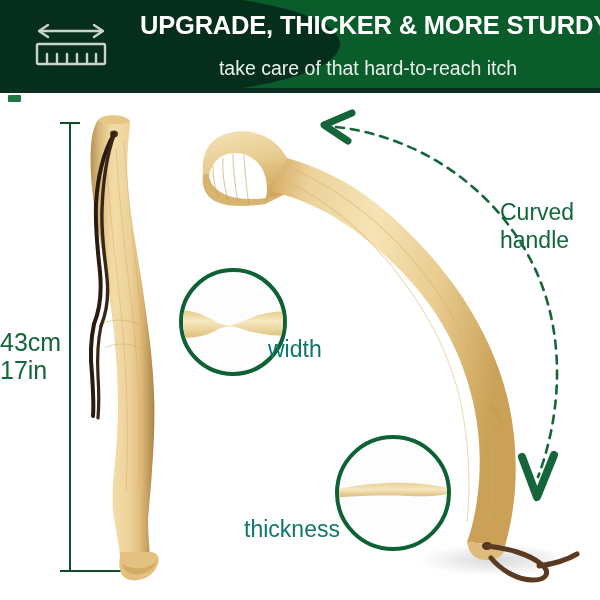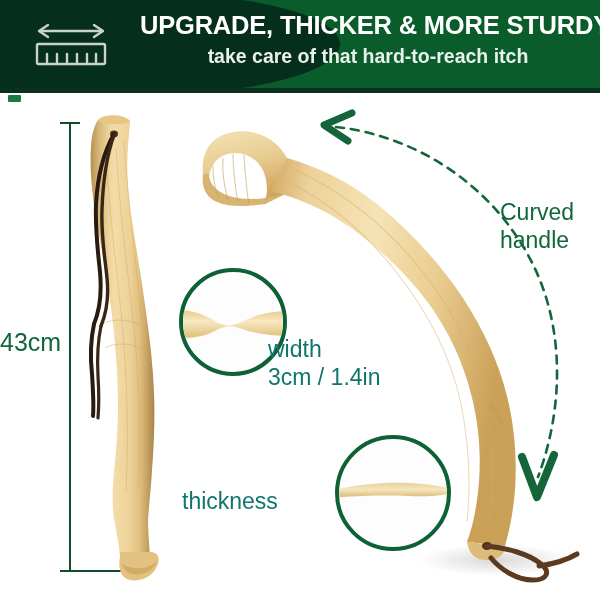--- a/index.html
+++ b/index.html
@@ -31,21 +31,21 @@
   }
   .banner-texts{
     position:absolute;left:140px;top:8px;width:456px;
     text-align:center;
   }
   .headline{
     color:#ffffff;font-weight:bold;font-size:25.5px;letter-spacing:-0.2px;
     line-height:34px;white-space:nowrap;
   }
   .subhead{
-    color:#e8f1ea;font-size:19.5px;line-height:28px;white-space:nowrap;font-weight:700;
+    color:#e8f1ea;font-size:19.5px;line-height:28px;white-space:nowrap;font-weight:400;margin-top:12px;
   }
   .speck{
     position:absolute;left:8px;top:95px;width:13px;height:7px;background:#1d7a45;
     border-radius:1px;
   }
 
   
   .measure{position:absolute;left:60px;top:122px;width:20px;height:450px;}
   .measure .vline{position:absolute;left:9px;top:0;width:2px;height:450px;background:#0d4d2b;}
   .measure .tick-top{position:absolute;left:0;top:0;width:20px;height:2px;background:#0d4d2b;}
@@ -74,21 +74,21 @@
   }
   .callout-thickness .sliver{
     position:absolute;left:-8px;top:38px;width:126px;height:28px;
   }
 
   
   .label-green{
     position:absolute;color:#0f766e;font-size:23px;line-height:28px;font-weight:400;
   }
   .label-width{left:268px;top:335px;width:180px;text-align:left;}
-  .label-thickness{left:182px;top:487px;width:220px;text-align:left;}
+  .label-thickness{left:182px;top:515px;width:220px;text-align:center;}
 
   
   .curved-label{
     position:absolute;left:492px;top:198px;width:105px;
     color:#12663a;font-size:23px;line-height:28px;text-align:left;margin-left:8px;
   }
   .dashed-arc{position:absolute;left:290px;top:105px;width:310px;height:410px;}
 </style>
 </head>
 <body>
@@ -123,20 +123,21 @@
   <div class="banner-strip"></div>
   <div class="speck"></div>
 
   <div class="measure">
     <div class="tick-top"></div>
     <div class="vline"></div>
     <div class="tick-bot"></div>
   </div>
   <div class="measure-label">
     <div>43cm</div>
+    <div>17in</div>
   </div>
 
   <div class="product scratcher-left">
     <svg width="130" height="470" viewBox="0 0 130 470">
       <defs>
         <linearGradient id="bamL" x1="0" y1="0" x2="1" y2="0">
           <stop offset="0%" stop-color="#d2a85f"></stop>
           <stop offset="14%" stop-color="#e8c887"></stop>
           <stop offset="38%" stop-color="#f3dca9"></stop>
           <stop offset="62%" stop-color="#edd197"></stop>
@@ -275,21 +276,20 @@
           </linearGradient>
         </defs>
         <path d="M0,4 C16,4 26,8 38,15 C46,20 54,21 62,17
                  C74,11 88,5 116,5 L116,30 C88,30 74,26 62,22
                  C54,19 46,20 38,25 C26,31 16,32 0,32 Z" fill="url(#cw)"></path>
       </svg>
     </div>
   </div>
   <div class="label-green label-width">
     <div>width</div>
-    <div>3cm / 1.4in</div>
   </div>
 
   <div class="callout callout-thickness">
     <div class="sliver">
       <svg width="126" height="28" viewBox="0 0 126 28">
         <defs>
           <linearGradient id="ct" x1="0" y1="0" x2="0" y2="1">
             <stop offset="0%" stop-color="#e9d199"></stop>
             <stop offset="45%" stop-color="#f5e6bd"></stop>
             <stop offset="100%" stop-color="#d9b470"></stop>

